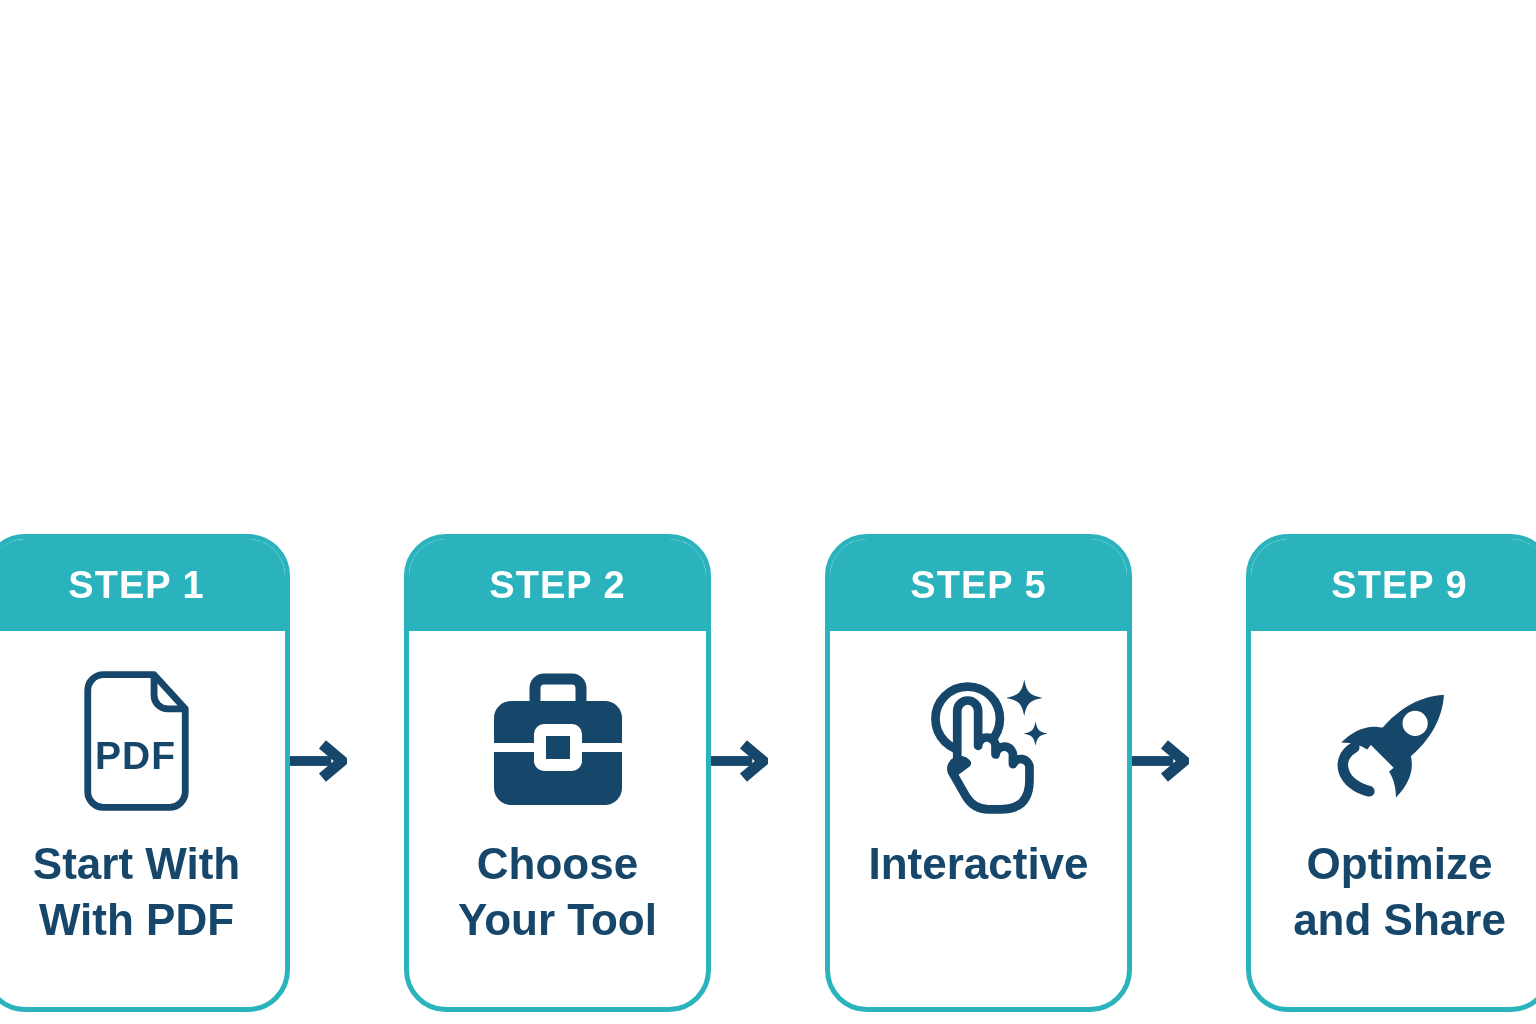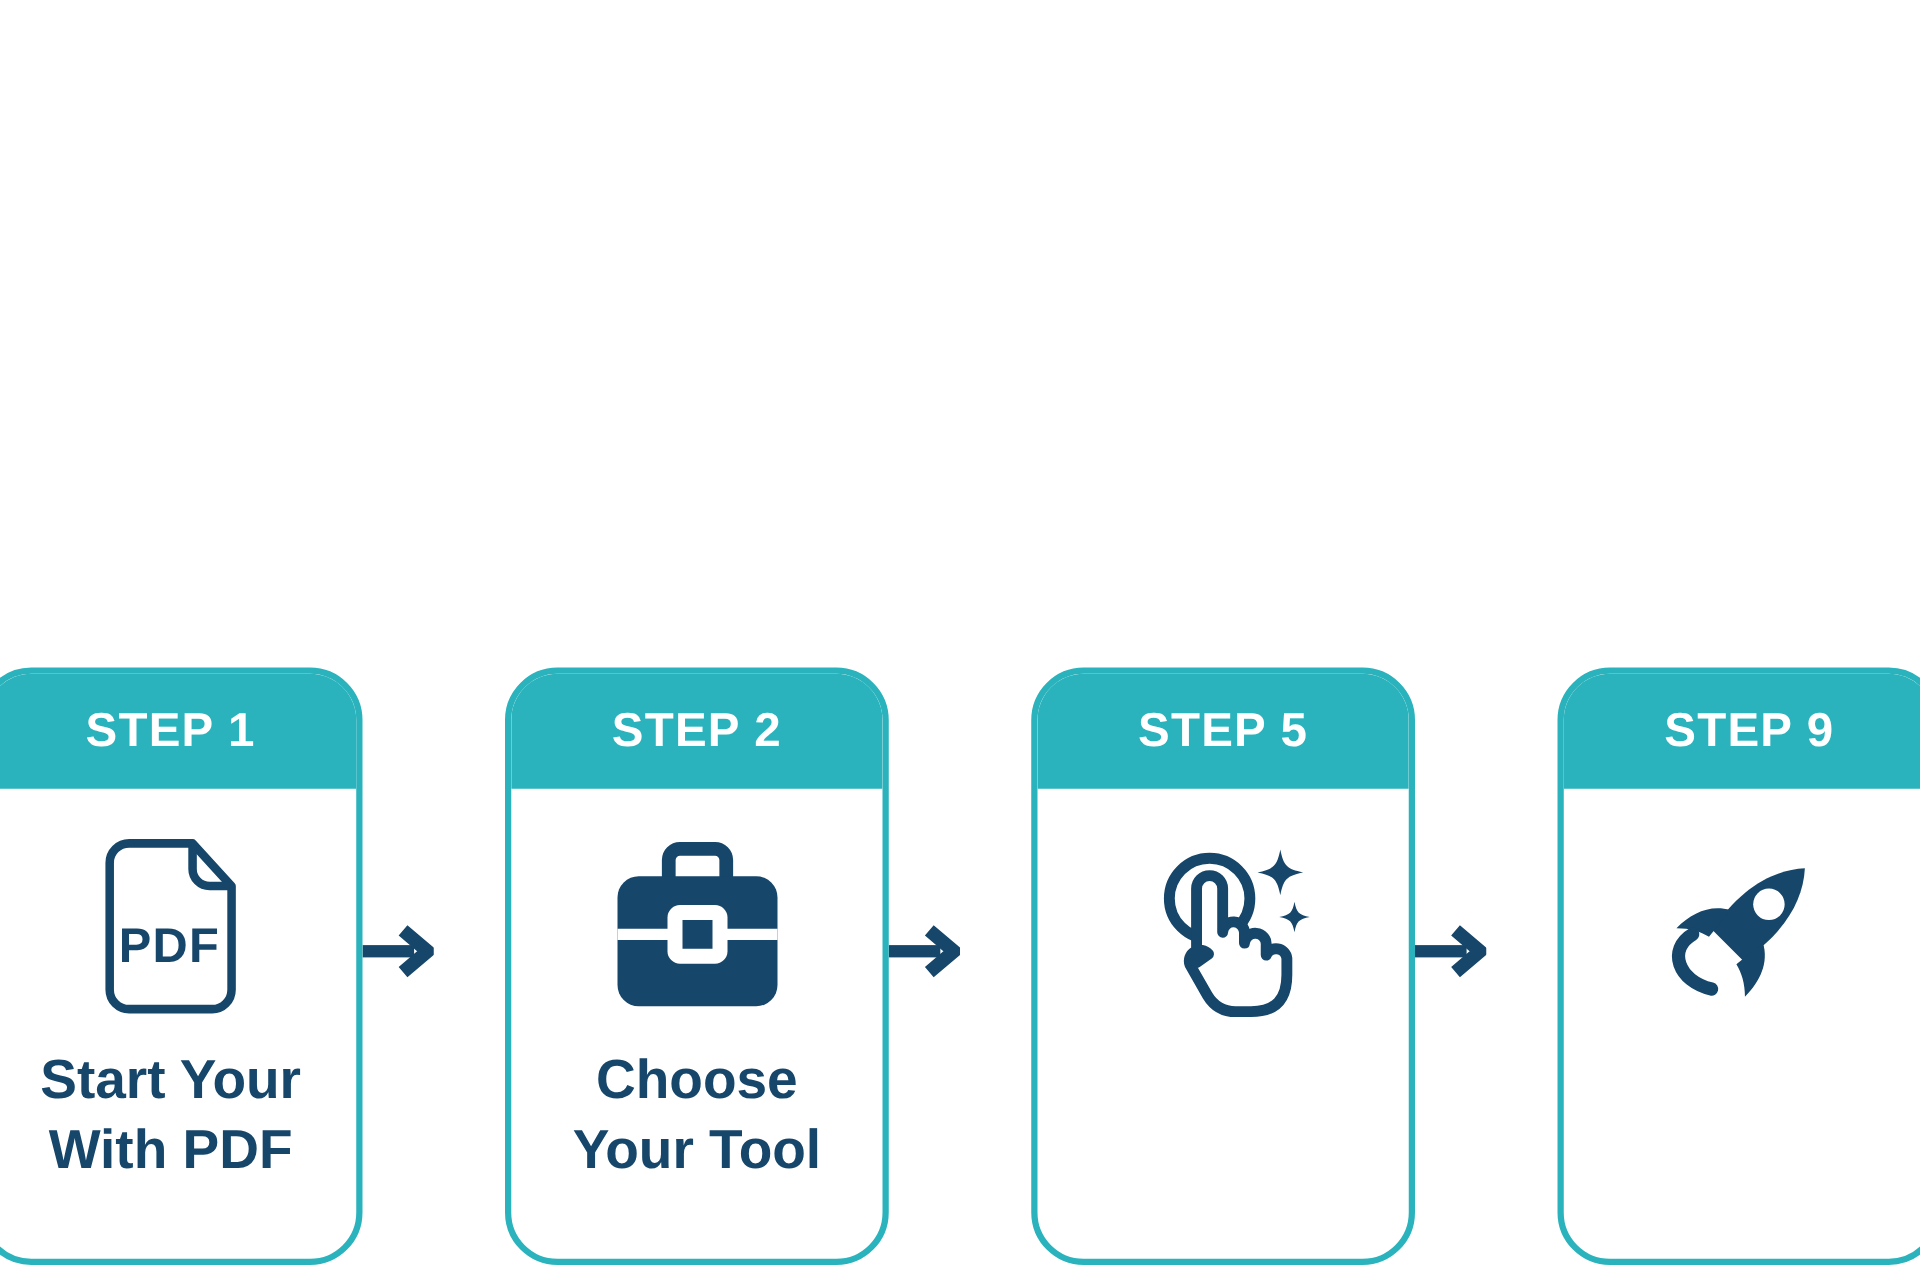--- a/index.html
+++ b/index.html
@@ -87,21 +87,21 @@
       </header>
       <div class="card-body">
         <div class="icon-wrap">
           <svg width="117" height="150" viewBox="0 0 120 150" aria-hidden="true">
             <path class="i-s" stroke-width="7" stroke-linejoin="round" d="M78,7 H26 a16,16 0 0 0 -16,16 V127 a16,16 0 0 0 16,16 H94 a16,16 0 0 0 16,-16 V42 Z"></path>
             <path class="i-s" stroke-width="7" stroke-linejoin="round" d="M78,9 V28 a14,14 0 0 0 14,14 H108"></path>
             <text class="pdf-text" x="59" y="104" text-anchor="middle">PDF</text>
           </svg>
         </div>
         <div class="label">
-          <div>Start Your</div>
+          <div>Start With</div>
           <div>With PDF</div>
         </div>
       </div>
     </section>
 
     <div class="gap">
       <div class="arrow">
         <svg width="57" height="44" viewBox="0 0 58 44" aria-hidden="true">
           <rect class="i-f" x="0" y="17" width="42" height="10"></rect>
           <path class="i-s" stroke-width="11" d="M33,5 L53,22 L33,39"></path>
@@ -146,20 +146,21 @@
       <div class="card-body">
         <div class="icon-wrap">
           <svg width="148" height="160" viewBox="0 0 170 165" aria-hidden="true">
             <circle class="i-s" stroke-width="10" cx="72" cy="57" r="37"></circle>
             <path class="i-ws" stroke-width="10" stroke-linejoin="round" d="M60,116 V48 a12,12 0 0 1 24,0 V88 a10,10 0 0 1 20,1 v9 a10,10 0 0 1 20,2 v9 a10,10 0 0 1 19,3 v15 c0,22 -10,34 -33,34 h-14 c-12,0 -20,-5 -26,-15 l-16,-28 a10,10 0 0 1 17,-10 l-11,8 Z"></path>
             <path class="i-f" d="M137,12 C140,27 143,30 158,33 C143,36 140,39 137,54 C134,39 131,36 116,33 C131,30 134,27 137,12 Z"></path>
             <path class="i-f" d="M150,60 C152,70 154,72 164,74 C154,76 152,78 150,88 C148,78 146,76 136,74 C146,72 148,70 150,60 Z"></path>
           </svg>
         </div>
         <div class="label">
+          <div>Interactive</div>
         </div>
       </div>
     </section>
 
     <div class="gap">
       <div class="arrow">
         <svg width="57" height="44" viewBox="0 0 58 44" aria-hidden="true">
           <rect class="i-f" x="0" y="17" width="42" height="10"></rect>
           <path class="i-s" stroke-width="11" d="M33,5 L53,22 L33,39"></path>
         </svg>
@@ -175,17 +176,21 @@
           <svg width="155" height="160" viewBox="0 0 160 160" aria-hidden="true">
             <g transform="translate(82,76) rotate(45)">
               <path class="i-f" d="M0,-62 C18,-42 26,-12 18,28 L-18,28 C-26,-12 -18,-42 0,-62 Z"></path>
               <circle class="i-w" cx="0" cy="-20" r="13"></circle>
               <path class="i-f" d="M-19,6 C-34,14 -40,30 -40,48 C-32,40 -24,36 -16,34 Z"></path>
               <path class="i-f" d="M19,6 C34,14 40,30 40,48 C32,40 24,36 16,34 Z"></path>
               <path class="i-s" stroke-width="11" stroke-linecap="round" d="M-27,42 C-33,66 -8,78 16,63"></path>
             </g>
           </svg>
         </div>
+        <div class="label">
+          <div>Optimize</div>
+          <div>and Share</div>
+        </div>
       </div>
     </section>
 
   </div>
 </div>
 
 </body></html>

